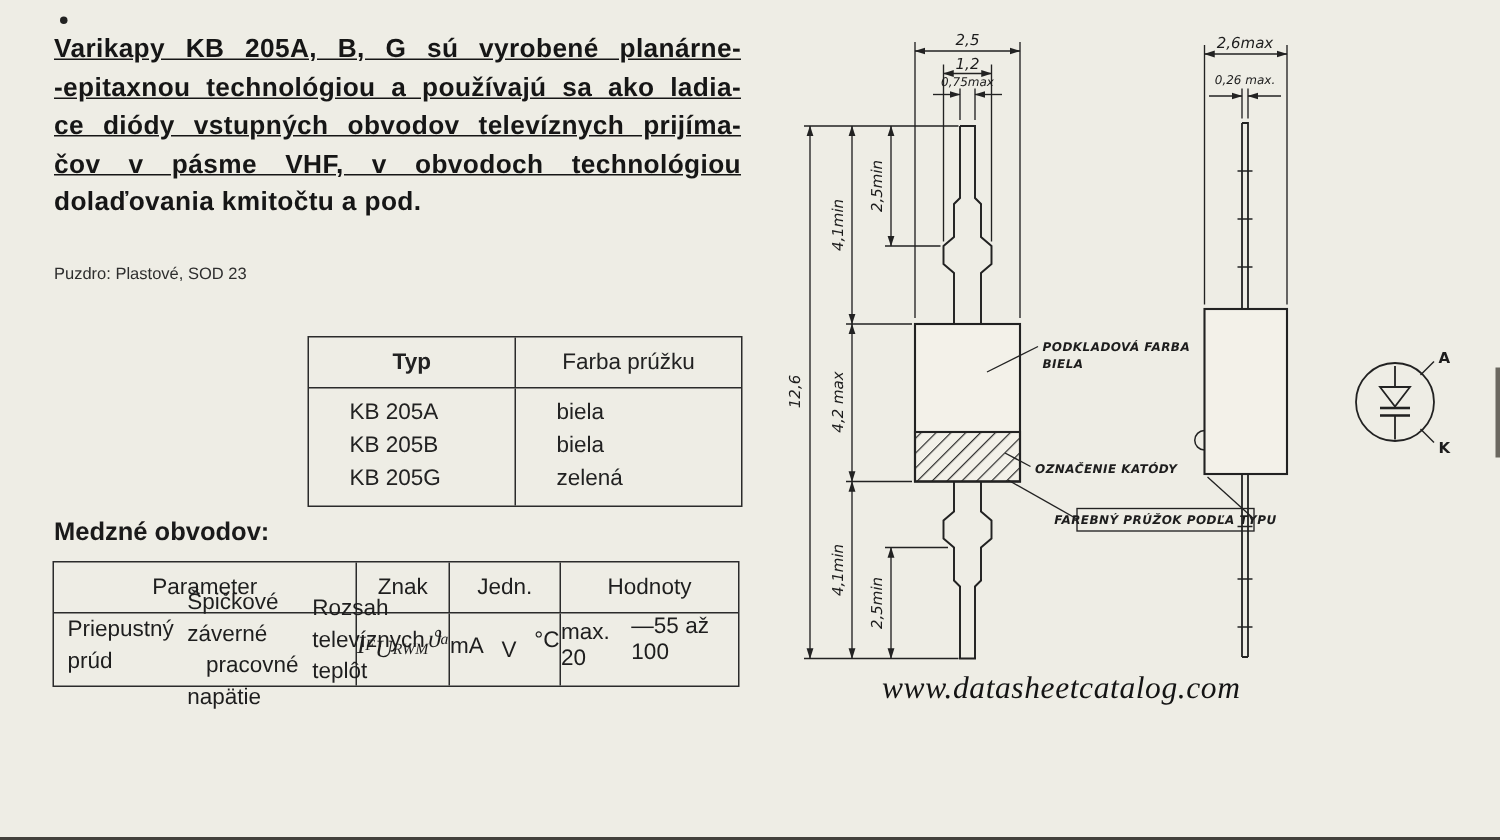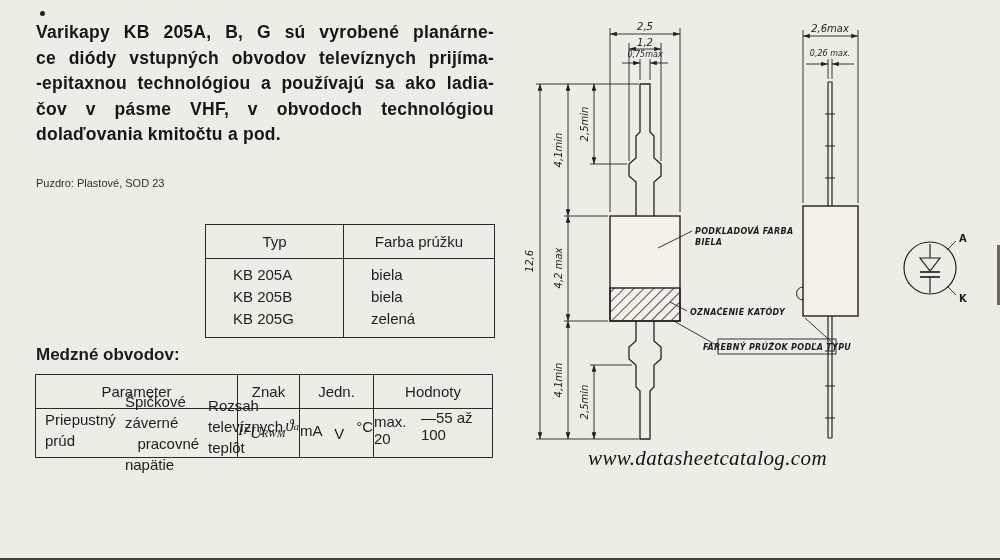--- a/index.html
+++ b/index.html
@@ -10,33 +10,33 @@
     font-family:"Liberation Sans", sans-serif;
     color:#1c1c1c;
     overflow:hidden;
   }
   .page { position:absolute; inset:0; }
 
   
   .intro { position:absolute; left:36px; top:20px; width:458px;
     font-weight:bold; font-size:17.5px; line-height:25.5px;
     letter-spacing:.25px; color:#161616; }
-  .intro .jl { text-align:justify; text-align-last:justify; }
+  .intro .jl { text-align:justify; text-align-last:justify;text-decoration:underline; }
 
   .puzdro { position:absolute; left:36px; top:177px; font-size:11px; color:#2e2e2e; }
 
   
   .ttable { position:absolute; left:205px; top:224px; width:290px;
     border:1.4px solid #2b2b2b; font-size:15px; color:#222; }
   .ttable .hd { display:flex; border-bottom:1.4px solid #2b2b2b; height:34px; }
   .ttable .hd .tc { display:flex; align-items:center; justify-content:center; }
   .ttable .bd { display:flex; }
   .ttable .colA { width:138px; border-right:1.4px solid #2b2b2b; padding:5px 0 7px 12px; }
   .ttable .colB { flex:1; padding:5px 0 7px 12px; }
-  .ttable .hd .c1 { width:138px; border-right:1.4px solid #2b2b2b; }
+  .ttable .hd .c1 { width:138px; border-right:1.4px solid #2b2b2b;font-weight:bold; }
   .ttable .hd .c2 { flex:1; }
   .ttable .cellline { height:22px; line-height:22px;margin-left:15px; }
 
   .limits-title { position:absolute; left:36px; top:345px; font-weight:bold; font-size:17px; color:#1a1a1a; }
 
   
   .ltable { position:absolute; left:35px; top:374px; width:458px;
     border:1.4px solid #2b2b2b; font-size:15px; color:#1e1e1e; }
   .ltable .hd { display:flex; height:34px; border-bottom:1.4px solid #2b2b2b; }
   .ltable .hd > div { display:flex; align-items:center; justify-content:center; }
@@ -69,22 +69,22 @@
   .bline { position:absolute; left:0; bottom:0; width:100%; height:2px; background:#43413c; }
   .redge { position:absolute; right:0; top:245px; width:3px; height:60px; background:#6b6860; }
 </style>
 </head>
 <body>
 
 <div class="page">
 
   <div class="intro">
     <div class="jl">Varikapy KB 205A, B, G sú vyrobené planárne-</div>
+    <div class="jl">-epitaxnou technológiou a používajú sa ako ladia-</div>
     <div class="jl">ce diódy vstupných obvodov televíznych prijíma-</div>
-    <div class="jl">-epitaxnou technológiou a používajú sa ako ladia-</div>
     <div class="jl">čov v pásme VHF, v obvodoch technológiou</div>
     <div>dolaďovania kmitočtu a pod.</div>
   </div>
 
   <div class="puzdro">Puzdro: Plastové, SOD 23</div>
 
   <div class="ttable">
     <div class="hd">
       <div class="tc c1">Typ</div>
       <div class="tc c2">Farba prúžku</div>

